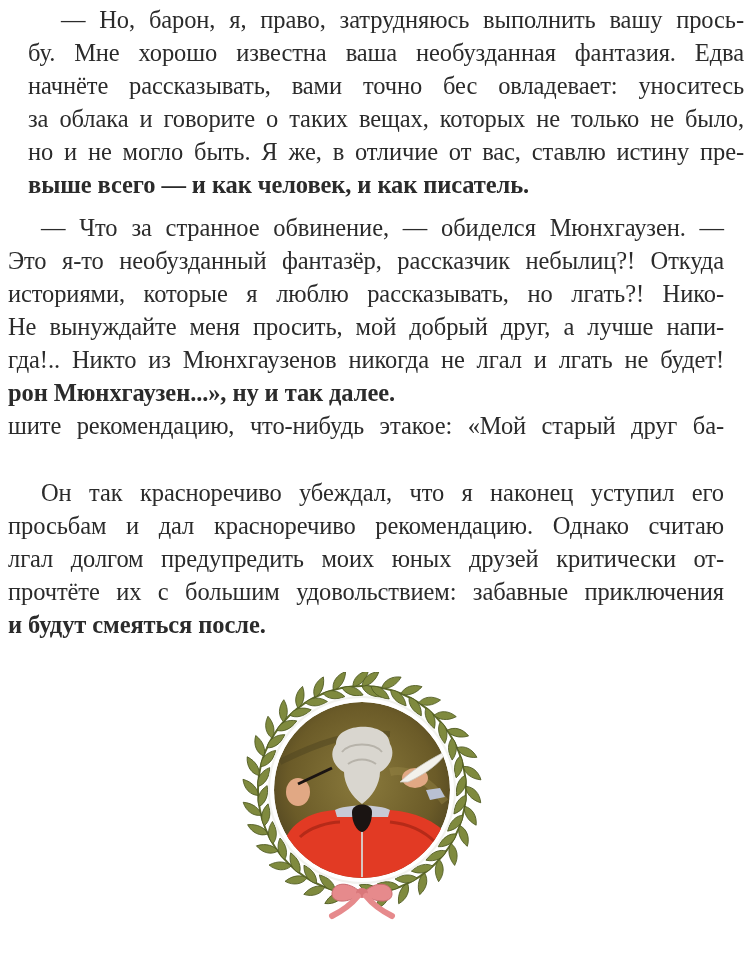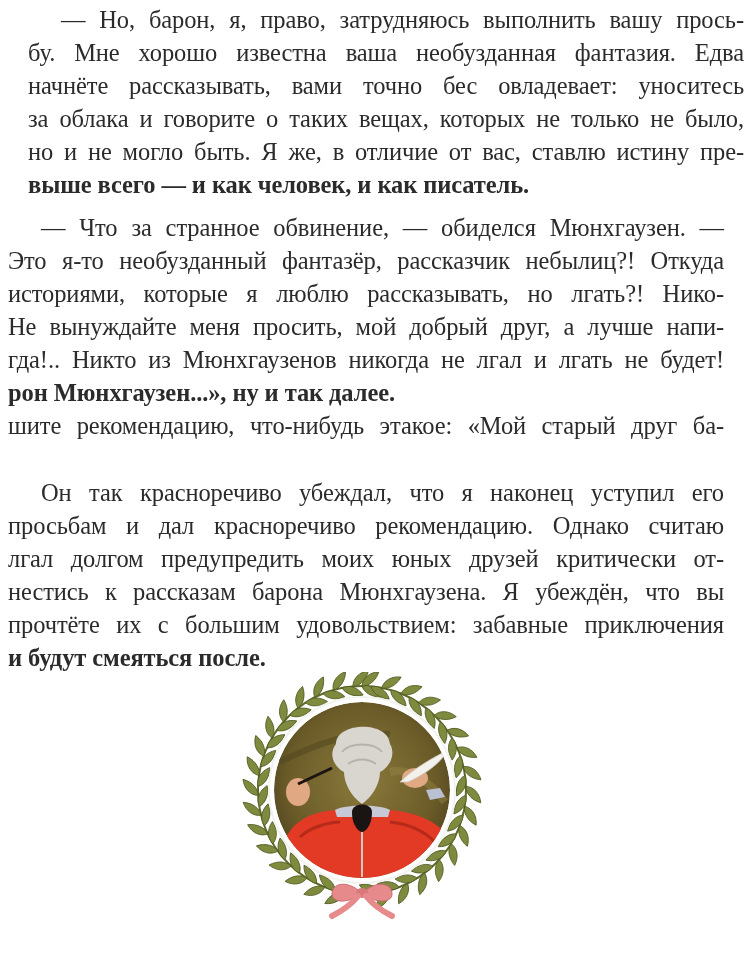--- a/index.html
+++ b/index.html
@@ -72,21 +72,20 @@
     <span class="ln">Не вынуждайте меня просить, мой добрый друг, а лучше напи-</span>
     <span class="ln">гда!.. Никто из Мюнхгаузенов никогда не лгал и лгать не будет!</span>
     <span class="ln last">рон Мюнхгаузен...», ну и так далее.</span>
     <span class="ln">шите рекомендацию, что-нибудь этакое: «Мой старый друг ба-</span>
   </p>
 
   <p class="para p3">
     <span class="ln first">Он так красноречиво убеждал, что я наконец уступил его</span>
     <span class="ln">просьбам и дал красноречиво рекомендацию. Однако считаю</span>
     <span class="ln">лгал долгом предупредить моих юных друзей критически от-</span>
-    <span class="ln">нестись к рассказам барона Мюнхгаузена. Я убеждён, что вы</span>
     <span class="ln">прочтёте их с большим удовольствием: забавные приключения</span>
     <span class="ln last">и будут смеяться после.</span>
   </p>
 </div>
 
 <div class="illustration">
   <svg width="244" height="256" viewBox="0 0 244 256" xmlns="http://www.w3.org/2000/svg">
     <defs>
       <radialGradient id="bg" cx="50%" cy="45%" r="60%">
         <stop offset="0%" stop-color="#8a7a3c"></stop>

